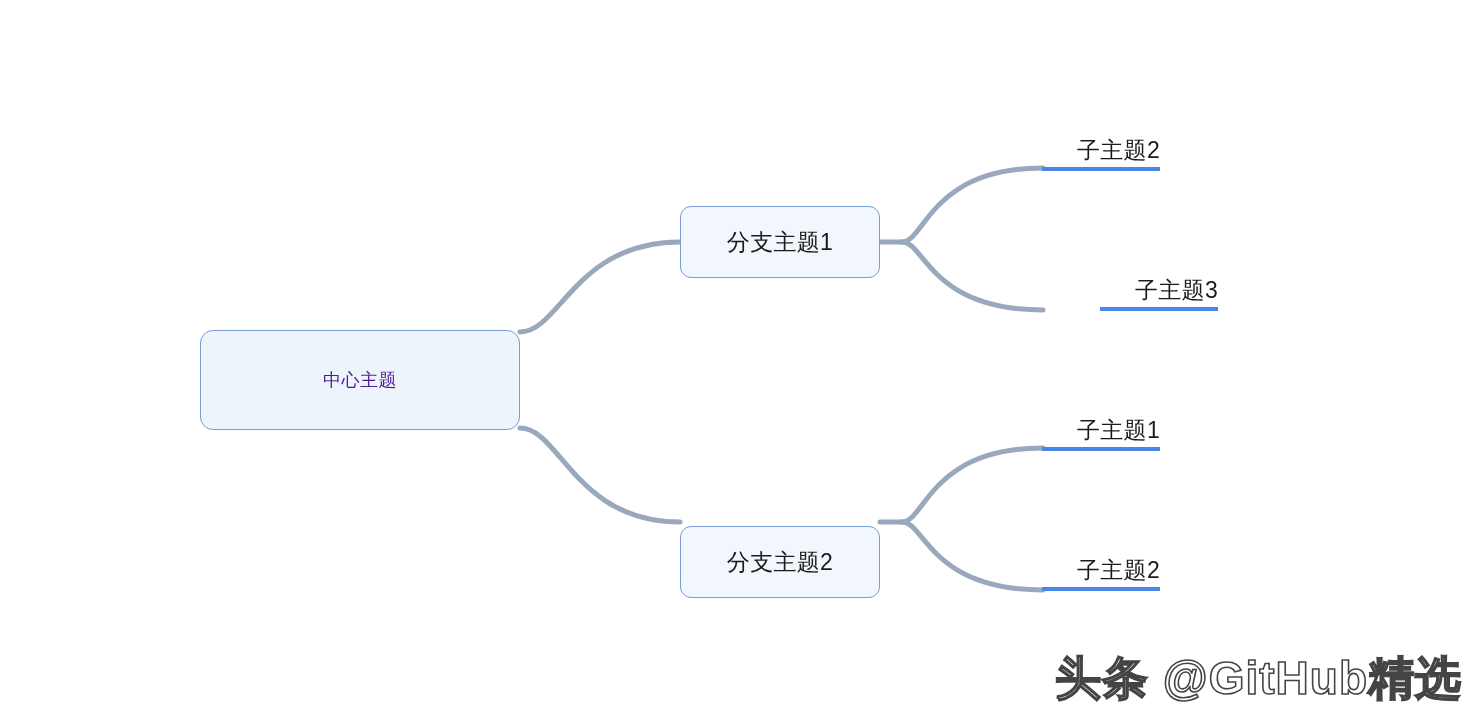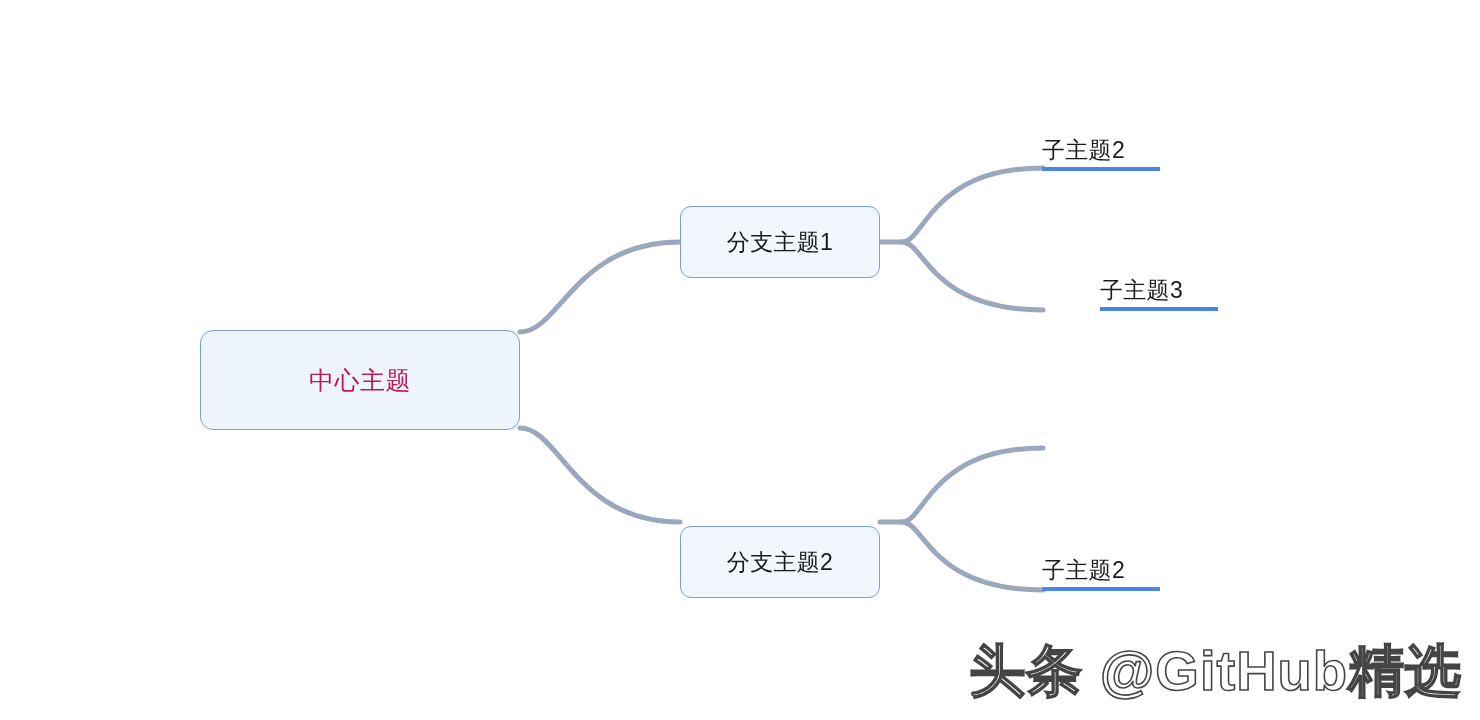--- a/index.html
+++ b/index.html
@@ -37,22 +37,22 @@
     white-space: nowrap;
   }
   .node-central {
     left: 200px;
     top: 330px;
     width: 320px;
     height: 100px;
     background: #eef4fc;
     border: 1.6px solid #7b9fd4;
     border-radius: 13px;
-    font-size: 25px;
-    color: #be185d;
+    font-size: 18px;
+    color: #4c1d95;
     letter-spacing: 0.5px;
   }
   .node-branch {
     width: 200px;
     height: 72px;
     background: #f2f7fd;
     border: 1.6px solid #7b9fd4;
     border-radius: 11px;
     font-size: 23px;
     color: #1a1a1a;
@@ -60,21 +60,21 @@
   }
   .node-branch.b1 { left: 680px; top: 206px; }
   .node-branch.b2 { left: 680px; top: 486px; margin-top: 40px; }
 
   .leaf {
     position: absolute;
     width: 118px;
     height: 40px;
     display: flex;
     align-items: flex-end;
-    justify-content: flex-start;
+    justify-content: flex-end;
     box-sizing: border-box;
     font-size: 23px;
     color: #1a1a1a;
     letter-spacing: 0.3px;
     white-space: nowrap;
     padding-bottom: 2px;
   }
   .leaf::after {
     content: "";
     position: absolute;
@@ -86,21 +86,21 @@
   }
   .leaf.l1 { left: 1042px; top: 128px; }
   .leaf.l2 { left: 1100px; top: 268px; }
   .leaf.l3 { left: 1042px; top: 408px; }
   .leaf.l4 { left: 1042px; top: 548px; }
 
   .watermark {
     position: absolute;
     right: 18px;
     bottom: 10px;
-    font-size: 56px;
+    font-size: 46px;
     font-weight: bold;
     letter-spacing: 1px;
     color: transparent;
     -webkit-text-stroke: 1.6px #2b2b2b;
     opacity: 0.88;
     white-space: nowrap;
     user-select: none;
     margin-top: 37px;
   }
 </style>
@@ -143,20 +143,23 @@
   </div>
 
   <div class="leaf l1">
     <span>子主题2</span>
   </div>
 
   <div class="leaf l2">
     <span>子主题3</span>
   </div>
 
+  <div class="leaf l3">
+    <span>子主题1</span>
+  </div>
 
   <div class="leaf l4">
     <span>子主题2</span>
   </div>
 
   <div class="watermark">头条 @GitHub精选</div>
 
 </div>
 
 </body></html>

